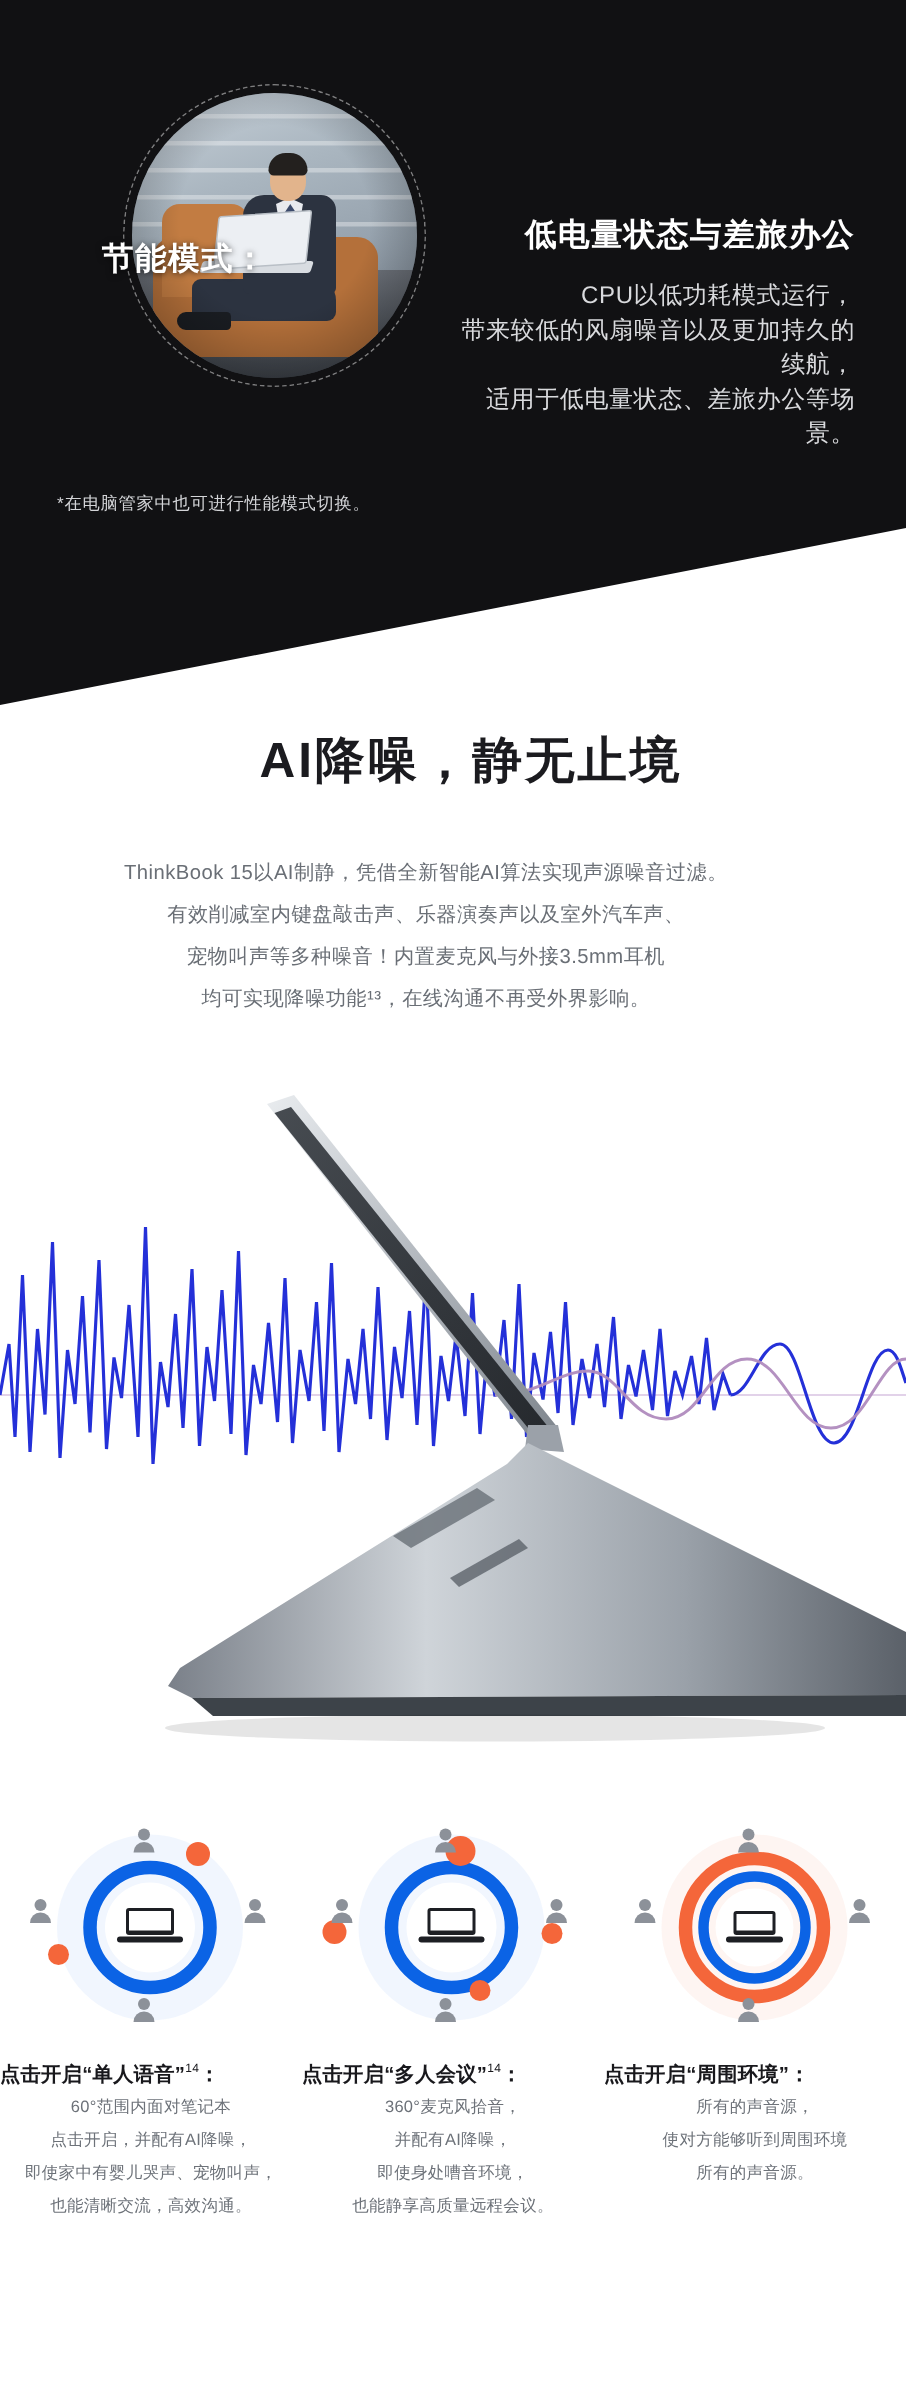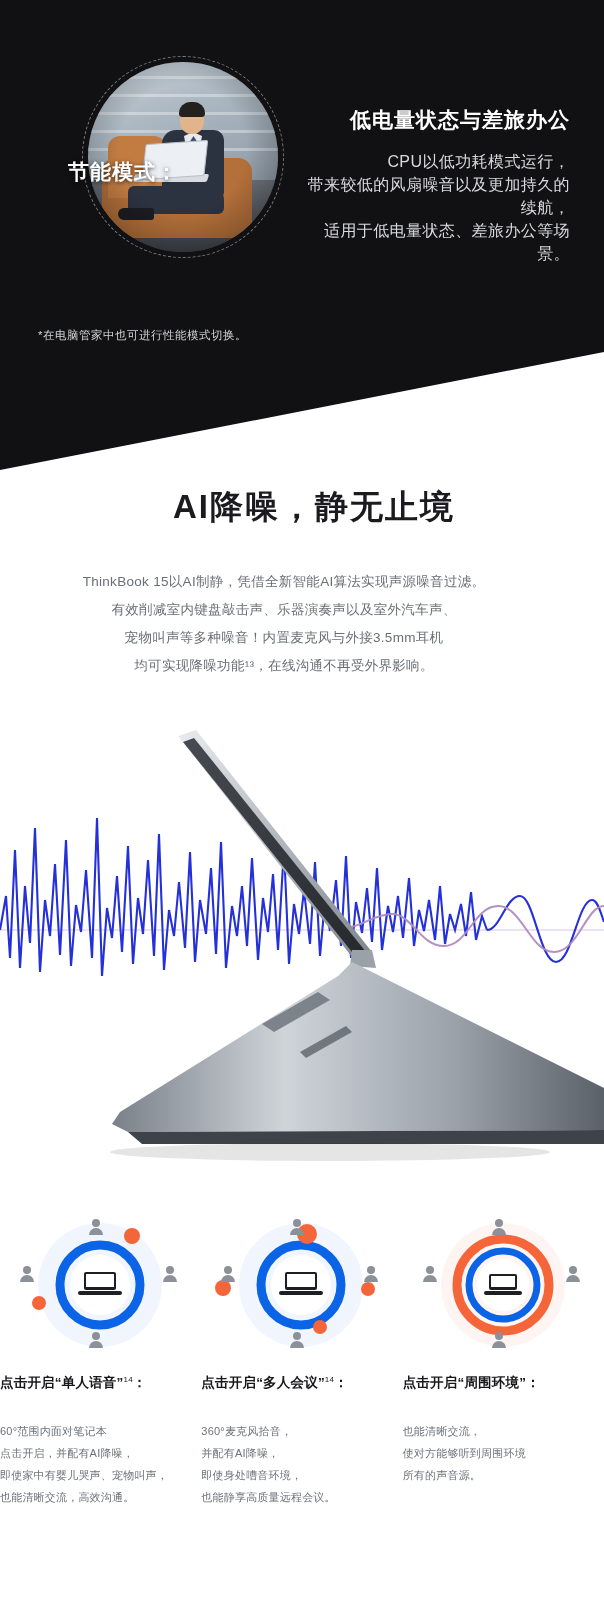--- a/index.html
+++ b/index.html
@@ -133,20 +133,21 @@
     width: 270px;
     text-align: right;
     color: #ffffff;
   }
   .hero-title {
     font-size: 21px;
     font-weight: bold;
     letter-spacing: 1px;
     margin-bottom: 16px;
     color: #ffffff;
+    margin-top: 36px;
   }
   .hero-line {
     font-size: 16px;
     color: #d9dadd;
     line-height: 23px;
     letter-spacing: 0.4px;
   }
 
   .hero-note {
     position: absolute;
@@ -210,25 +211,25 @@
     text-align: left;
     font-size: 13.5px;
     font-weight: bold;
     color: #18181c;
     margin-top: 14px;
     letter-spacing: 0.2px;
     white-space: nowrap;
   }
   .mode-heading sup { font-size: 8px; font-weight: normal; vertical-align: super; }
   .mode-desc {
-    text-align: left;
+    text-align: center;
     font-size: 11px;
     color: #6d7279;
     line-height: 22px;
-    margin-top: 28px;
+    margin-top: 2px;
     letter-spacing: 0.2px;
   }
 </style>
 </head>
 <body>
 
 <div class="top-panel">
 
   <div class="hero-photo-wrap">
     <div class="ph-bg-window"></div>
@@ -436,19 +437,19 @@
         <g fill="#8c9199">
           <circle cx="96" cy="126" r="4"></circle>
             <path d="M89,138 a7,7 0 0 1 14,0 z"></path>
         </g>
       </svg>
     </div>
     <div class="mode-heading">
       <span>点击开启“周围环境”</span><sup></sup><span>：</span>
     </div>
     <div class="mode-desc">
-      <div>也能清晰交流，</div>
+      <div>所有的声音源，</div>
       <div>使对方能够听到周围环境</div>
       <div>所有的声音源。</div>
     </div>
   </div>
 
 </div>
 
 </body></html>

